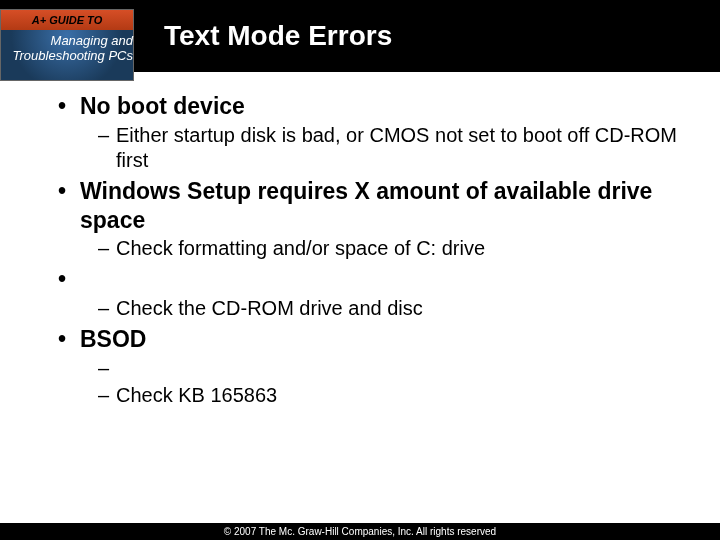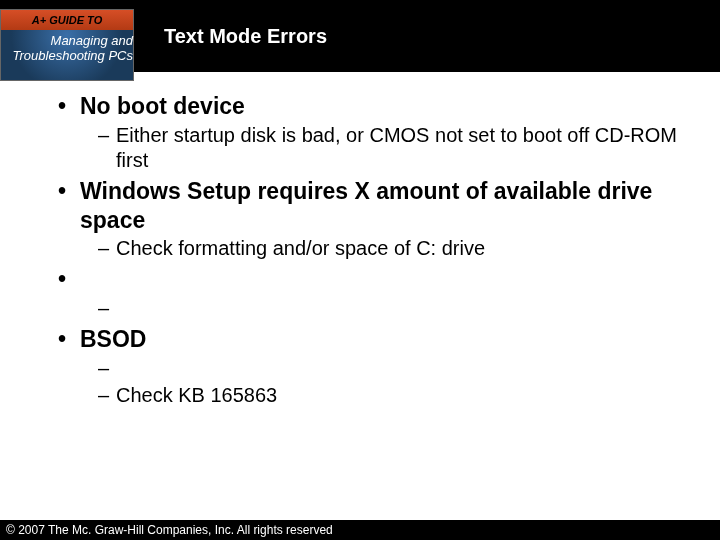--- a/index.html
+++ b/index.html
@@ -50,21 +50,21 @@
     padding-top: 3px;
     border-left: 1px solid #666;
     border-right: 1px solid #666;
     border-bottom: 1px solid #666;
     box-sizing: border-box;
   }
   .logo-main .l1 { font-weight: normal; }
   .logo-main .l2 { font-weight: normal; }
   .title {
     color: #ffffff;
-    font-size: 20px;
+    font-size: 28px;
     font-weight: bold;
     margin-left: 30px;
   }
   .content {
     padding: 20px 30px 0 40px;
   }
   .bullet-item {
     margin-bottom: 4px;
   }
   .b1 {
@@ -97,23 +97,24 @@
     width: 18px;
     text-align: left;
   }
   .footer {
     position: absolute;
     left: 0;
     bottom: 0;
     width: 720px;
     background: #000000;
     color: #ffffff;
-    font-size: 12px;
+    font-size: 10px;
     padding: 3px 6px 3px 6px;
     box-sizing: border-box;
+    text-align: center;
   }
 </style>
 </head>
 <body>
 
 <div class="header">
   <div class="logo">
     <div class="logo-top">A+ GUIDE TO</div>
     <div class="logo-main">
       <span class="l1">Managing</span>
@@ -147,20 +148,21 @@
       <span>Check formatting and/or space of C: drive</span>
     </div>
   </div>
 
   <div class="bullet-item">
     <div class="b1">
       <span class="dot">•</span>
     </div>
     <div class="b2">
       <span class="dash">–</span>
+      <span>Check the CD-ROM drive and disc</span>
     </div>
   </div>
 
   <div class="bullet-item">
     <div class="b1">
       <span class="dot">•</span>
       <span>BSOD</span>
     </div>
     <div class="b2">
       <span class="dash">–</span>

